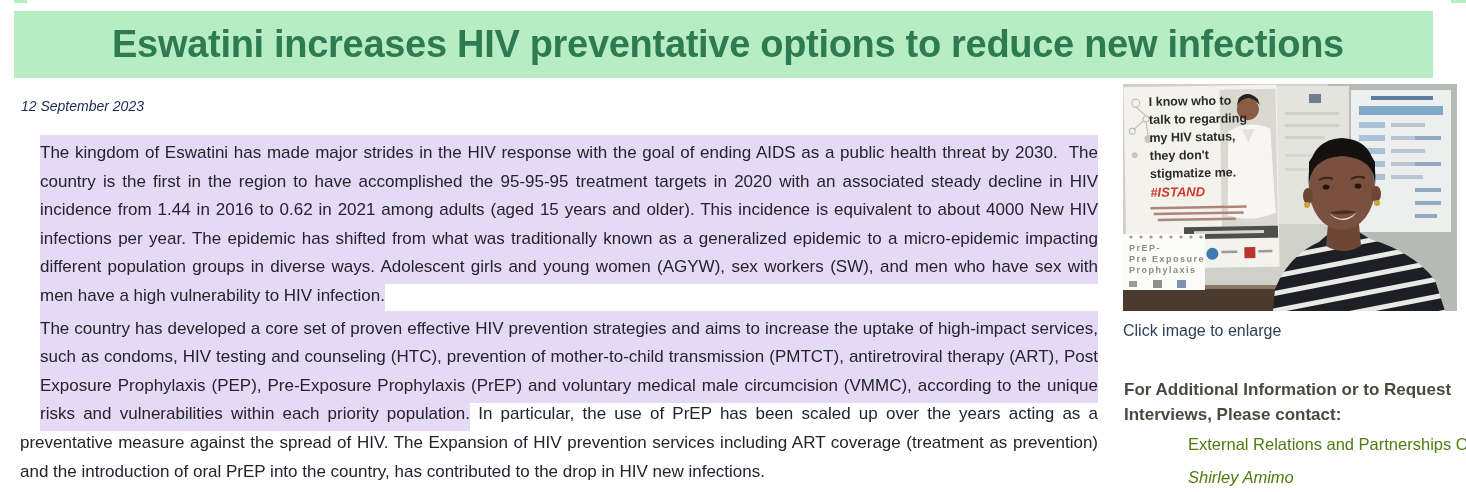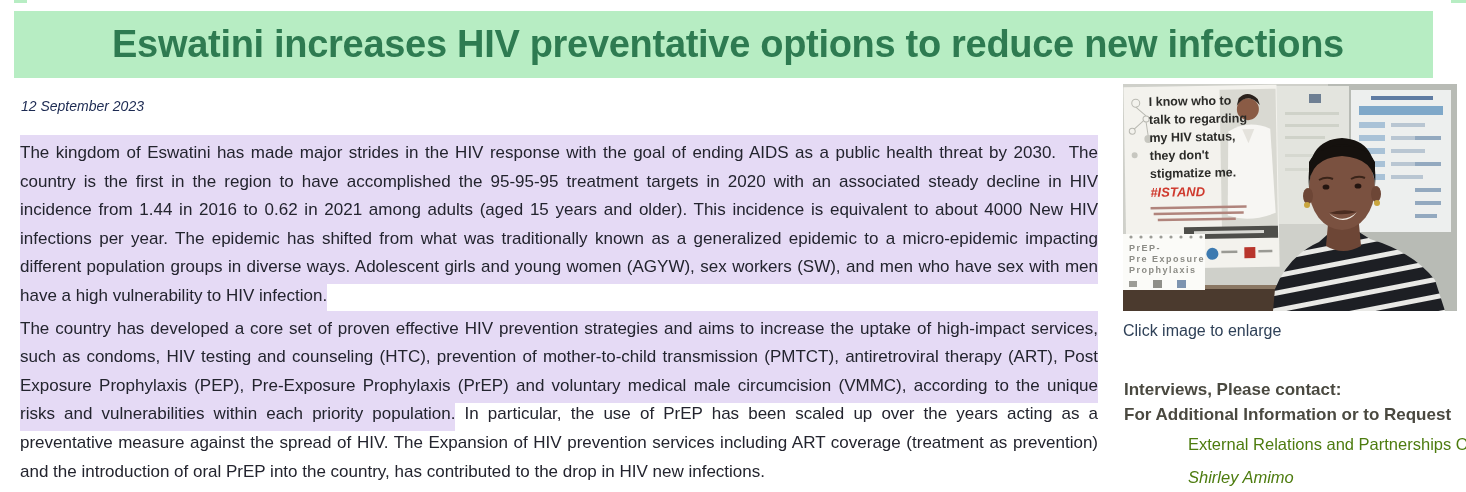--- a/index.html
+++ b/index.html
@@ -25,21 +25,21 @@
     font-size:14px; font-style:italic; color:#1c2a52;
   }
 
   .article {
     position:absolute; left:20px; top:139px; width:1078px;
     font-size:17px; line-height:28.6px; color:#23242e; text-align:justify;
   }
   .article p { margin:0 0 4px 0; }
   .hl {
     background:#e5daf5; padding:8px 0;
-    -webkit-box-decoration-break:clone; box-decoration-break:clone;
+    -webkit-box-decoration-break:clone; box-decoration-break:clone;margin-left:20px;
   }
 
   .photo {
     position:absolute; left:1123px; top:84px; width:334px; height:227px;
     cursor:pointer; overflow:hidden;
   }
   .photo svg { display:block; }
 
   .caption {
     position:absolute; left:1123px; top:322px;
@@ -207,20 +207,20 @@
         <ellipse cx="235" cy="102" rx="3.4" ry="2.6" fill="#241510"></ellipse>
         <path d="M206 129 Q220 141 234 128 Q228 136 220 136 Q212 136 206 129 Z" fill="#f2ece4"></path>
         <path d="M206 129 Q220 124 234 128 Q220 132 206 129 Z" fill="#4a2c20"></path>
       </g>
     </svg>
   </div>
 
   <div class="caption">Click image to enlarge</div>
 
   <div class="contact-heading">
+    <div>For Additional Information or to Request</div>
     <div>Interviews, Please contact:</div>
-    <div>For Additional Information or to Request</div>
   </div>
 
   <div class="contact-line officer">External Relations and Partnerships Officer</div>
   <div class="contact-line name">Shirley Amimo</div>
 
 </div>
 
 </body></html>

